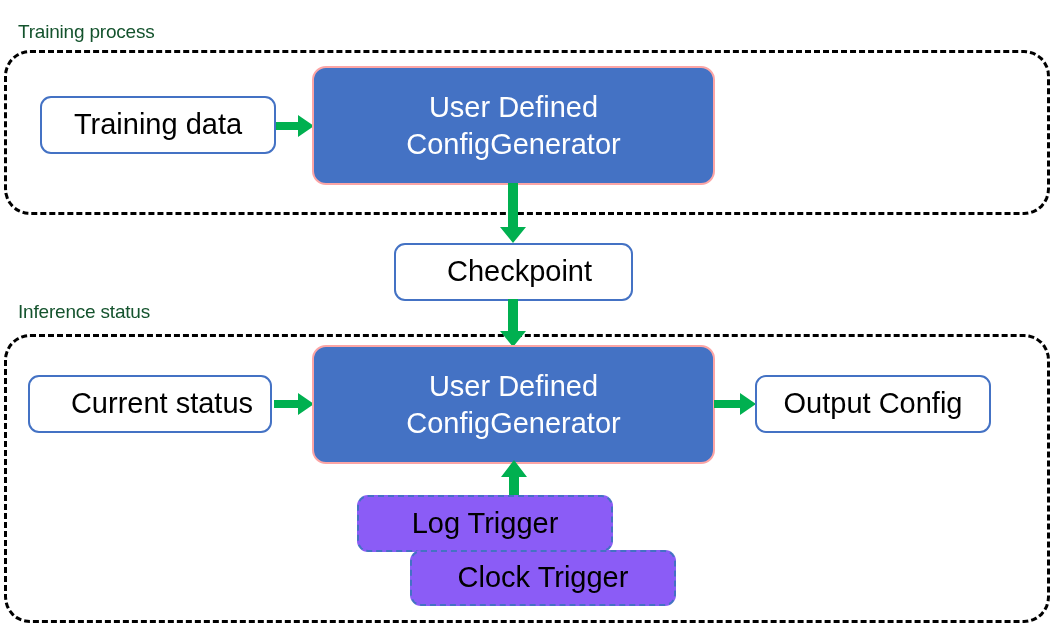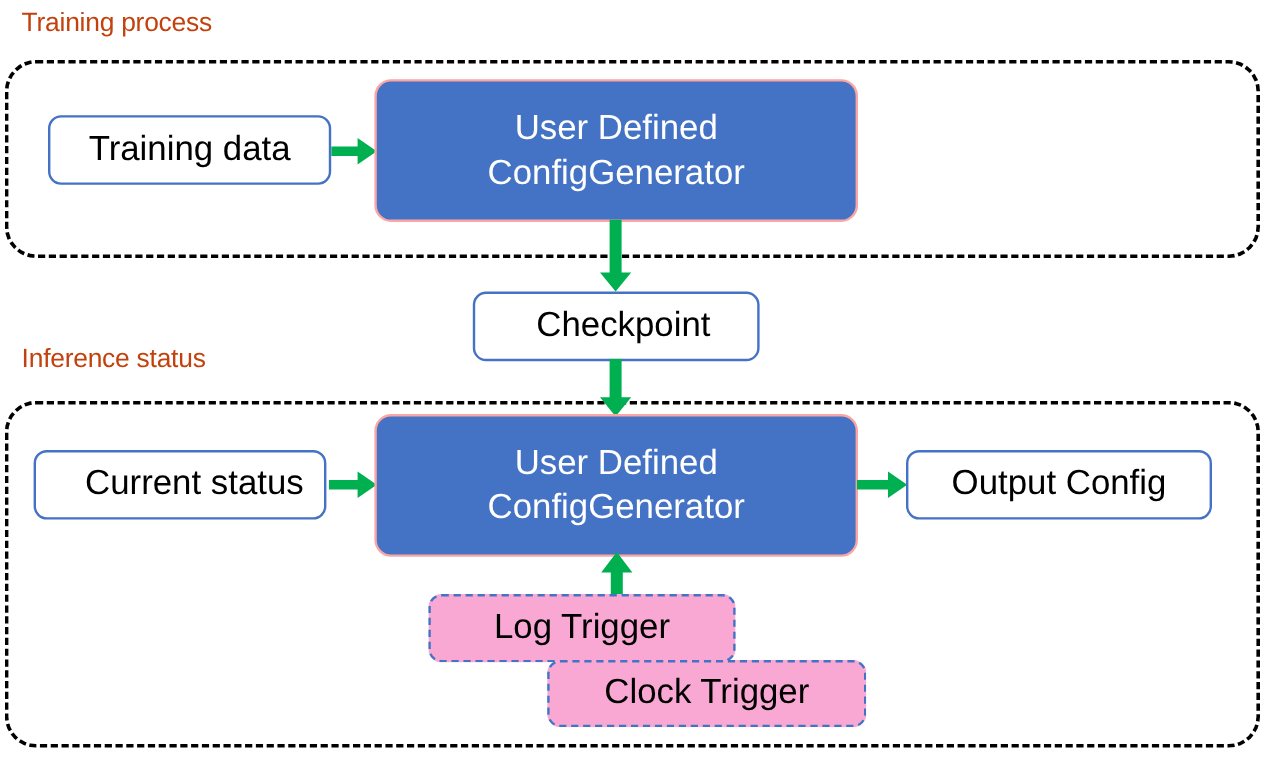--- a/index.html
+++ b/index.html
@@ -12,25 +12,26 @@
   }
   #canvas {
     position: relative;
     width: 1057px;
     height: 631px;
     background: #ffffff;
     overflow: hidden;
   }
   .section-label {
     position: absolute;
-    font-size: 22px;
+    font-size: 19px;
     line-height: 1;
-    color: #c2410c;
+    color: #14532d;
     white-space: nowrap;
     letter-spacing: -0.2px;
+    margin-top: 14px;
   }
   .group-box {
     position: absolute;
     border: 3px dashed #000000;
     border-radius: 26px;
     box-sizing: border-box;
     background: transparent;
   }
   .node {
     position: absolute;
@@ -50,21 +51,21 @@
   }
   .node-primary {
     background: #4472C4;
     border: 2px solid #fca5a5;
     border-radius: 14px;
     color: #ffffff;
     font-size: 29px;
     line-height: 1.25;
   }
   .node-trigger {
-    background: #f9a8d4;
+    background: #8b5cf6;
     border: 2px dashed #4472C4;
     border-radius: 11px;
     color: #000000;
     font-size: 29px;
     line-height: 1.1;
   }
   .node-label {
     display: block;
     white-space: pre-line;
   }
@@ -131,31 +132,31 @@
     <span class="node-label">User Defined
 ConfigGenerator</span>
   </div>
 
   <div class="arrow" style="left:714px; top:390px;">
     <svg width="44" height="28" viewBox="0 0 44 28">
       <path d="M0 10 H26 V3 L42 14 L26 25 V18 H0 Z" fill="#00B050"></path>
     </svg>
   </div>
 
-  <div class="node node-plain" style="left:755px; top:375px; width:255px; height:58px;">
+  <div class="node node-plain" style="left:755px; top:375px; width:236px; height:58px;">
     <span class="node-label">Output Config</span>
   </div>
 
   <div class="arrow" style="left:499px; top:460px;">
     <svg width="30" height="48" viewBox="0 0 30 48">
       <path d="M15 0 L28 17 H20 V48 H10 V17 H2 Z" fill="#00B050"></path>
     </svg>
   </div>
 
   <div class="node node-trigger" style="left:357px; top:495px; width:256px; height:57px;">
     <span class="node-label">Log Trigger</span>
   </div>
 
-  <div class="node node-trigger" style="left:456px; top:550px; width:266px; height:56px;">
+  <div class="node node-trigger" style="left:410px; top:550px; width:266px; height:56px;">
     <span class="node-label">Clock Trigger</span>
   </div>
 
 </div>
 
 </body></html>

